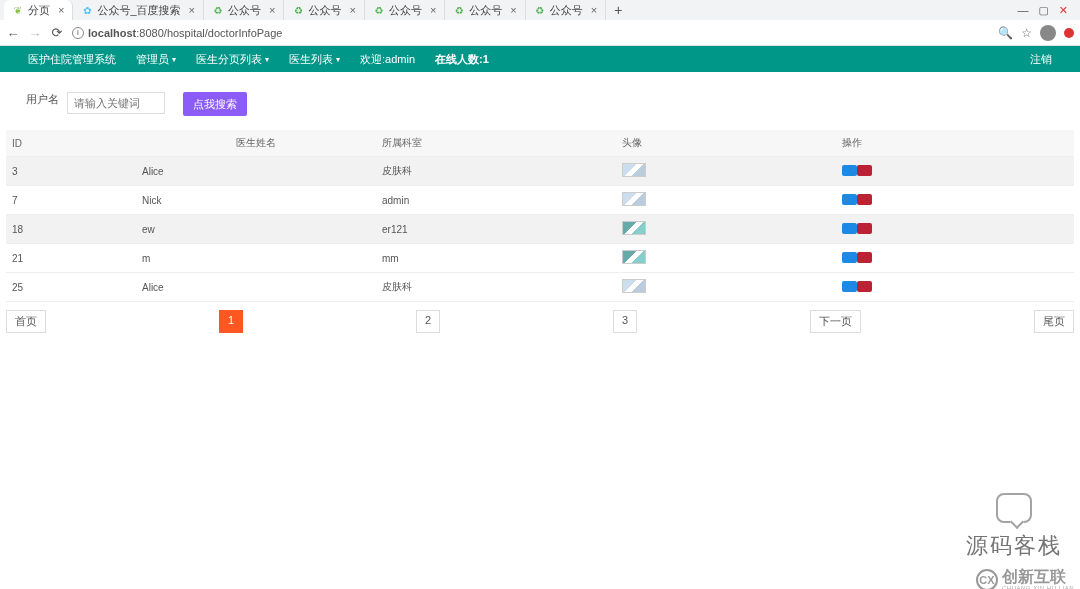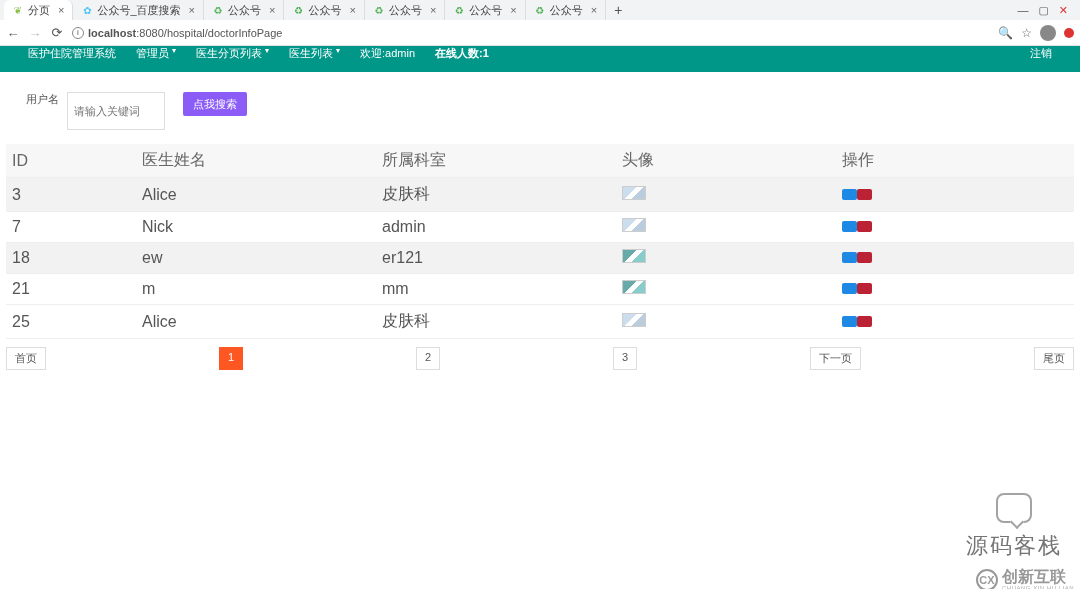--- a/index.html
+++ b/index.html
@@ -19,38 +19,38 @@
     .addr-bar { display: flex; align-items: center; height: 26px; padding: 0 6px; gap: 8px; background: #fff; border-bottom: 1px solid #e0e0e0; }
     .nav-btn { width: 14px; height: 14px; color: #555; display: flex; align-items: center; justify-content: center; font-size: 13px; }
     .url-field { flex: 1; display: flex; align-items: center; gap: 4px; font-size: 11px; color: #555; }
     .url-field .info-icon { width: 12px; height: 12px; border: 1px solid #888; border-radius: 50%; display: inline-flex; align-items: center; justify-content: center; font-size: 8px; }
     .addr-right { display: flex; gap: 8px; align-items: center; color: #666; }
     .addr-right .avatar { width: 16px; height: 16px; border-radius: 50%; background: #888; }
     .addr-right .red-dot { width: 10px; height: 10px; border-radius: 50%; background: #d33; }
 
     
     .app-nav { background: #009688; height: 26px; display: flex; align-items: center; padding: 0 18px; color: #fff; font-size: 11px; }
-    .nav-item { padding: 0 10px; display: flex; gap: 3px; height: 100%; }
+    .nav-item { padding: 0 10px; display: flex; align-items: center; gap: 3px; height: 100%; }
     .nav-item .caret { font-size: 8px; }
     .nav-right { margin-left: auto; }
 
     
     .content { padding: 20px 6px 0; }
     .search-row { display: flex; align-items: flex-start; gap: 8px; margin-bottom: 14px; padding-left: 20px; }
     .search-label { font-size: 11px; color: #555; }
-    .search-input { width: 98px; height: 38px; border: 1px solid #ddd; padding: 0 6px; font-size: 11px; color: #999; }
+    .search-input { width: 98px; height: 22px; border: 1px solid #ddd; padding: 0 6px; font-size: 11px; color: #999; }
     .search-btn { background: #8b5cf6; color: #fff; border: none; padding: 0 10px; height: 24px; font-size: 11px; border-radius: 2px; margin-left: 10px; }
 
-    table { width: 100%; border-collapse: collapse; font-size: 16px; }
+    table { width: 100%; border-collapse: collapse; font-size: 10px; }
     th, td { text-align: left; padding: 6px 6px; border-bottom: 1px solid #eee; color: #555; height: 24px; }
     thead th { background: #f7f7f7; font-weight: normal; color: #666; }
     tbody tr:nth-child(1), tbody tr:nth-child(3) { background: #f2f2f2; }
     tbody tr:nth-child(3) td { }
     .id-col { width: 130px; }
-    .name-col { width: 240px; }
+    .name-col { width: 240px; text-align: center; }
     .dept-col { width: 240px; }
     .avatar-col { width: 220px; }
     .op-col { }
 
     .row-avatar { width: 24px; height: 14px; display: inline-block; background: linear-gradient(135deg,#cde 40%,#fff 40%,#fff 60%,#bcd 60%); border: 1px solid #ccc; }
     .row-avatar.v2 { background: linear-gradient(135deg,#6aa 40%,#fff 40%,#fff 60%,#8cc 60%); }
     .op-btn { display: inline-block; width: 15px; height: 11px; border-radius: 2px; }
     .op-btn.blue { background: #1e88e5; margin-right: 0px; }
     .op-btn.red { background: #b23; }
 

